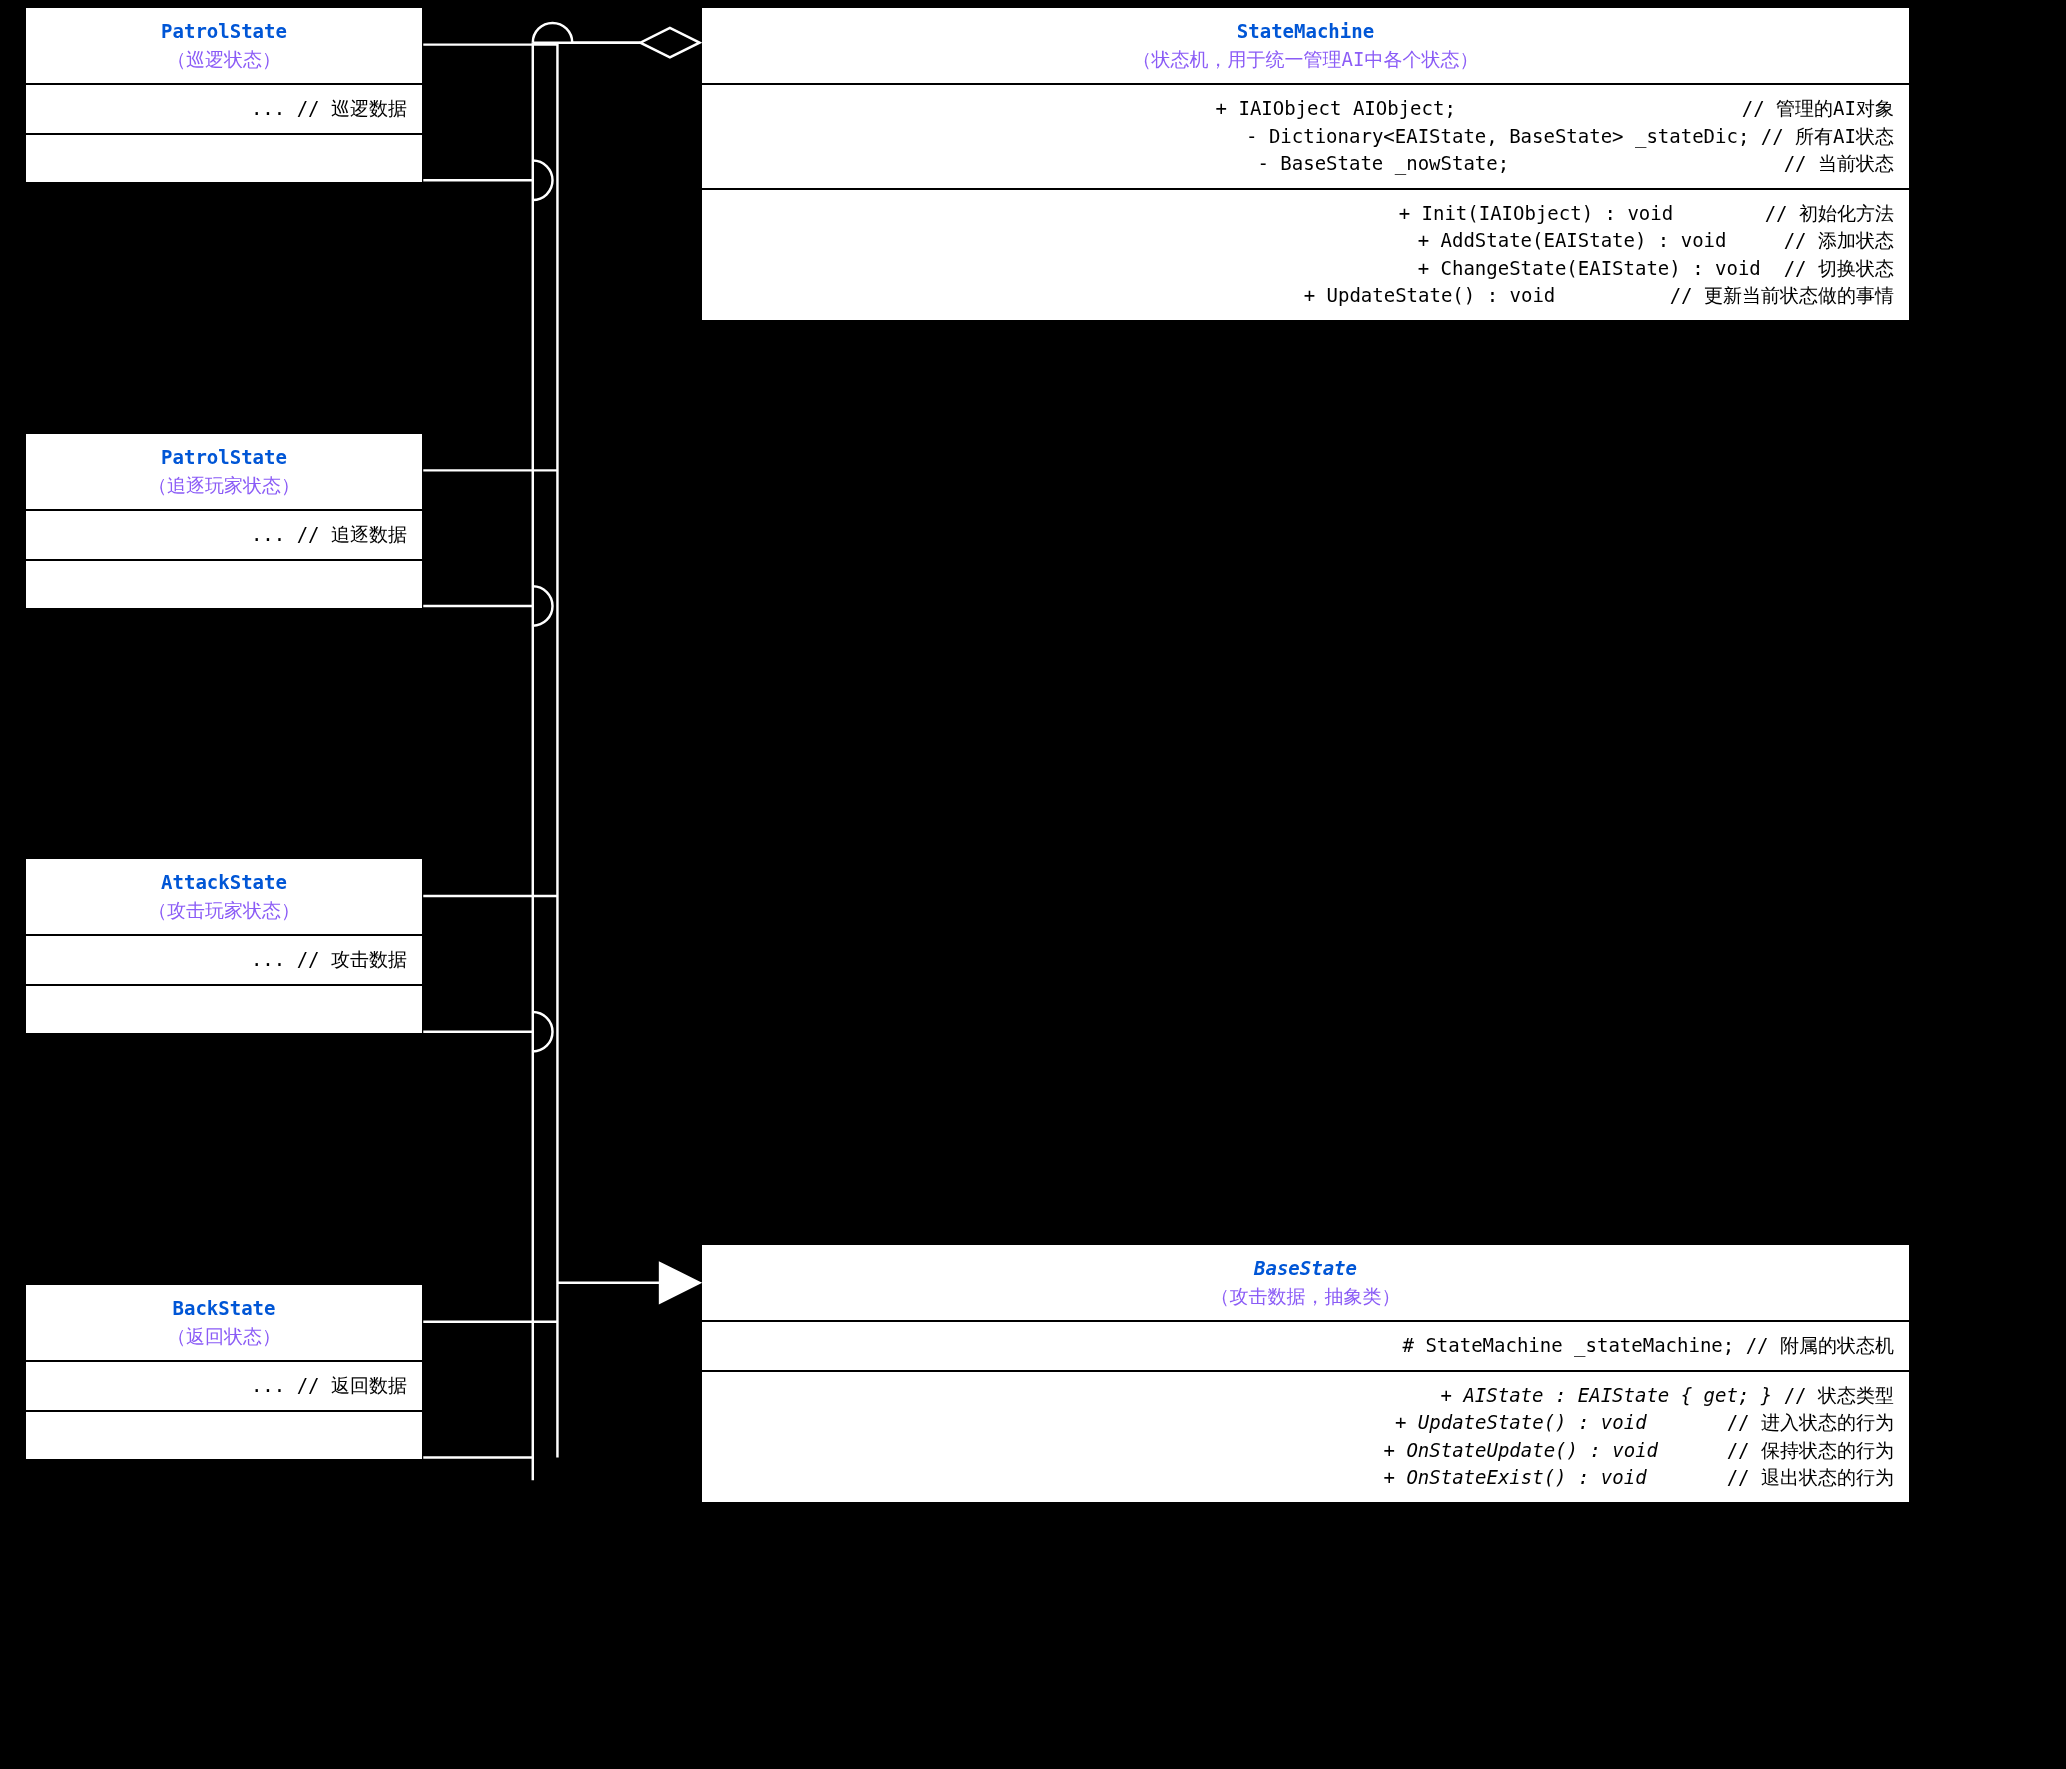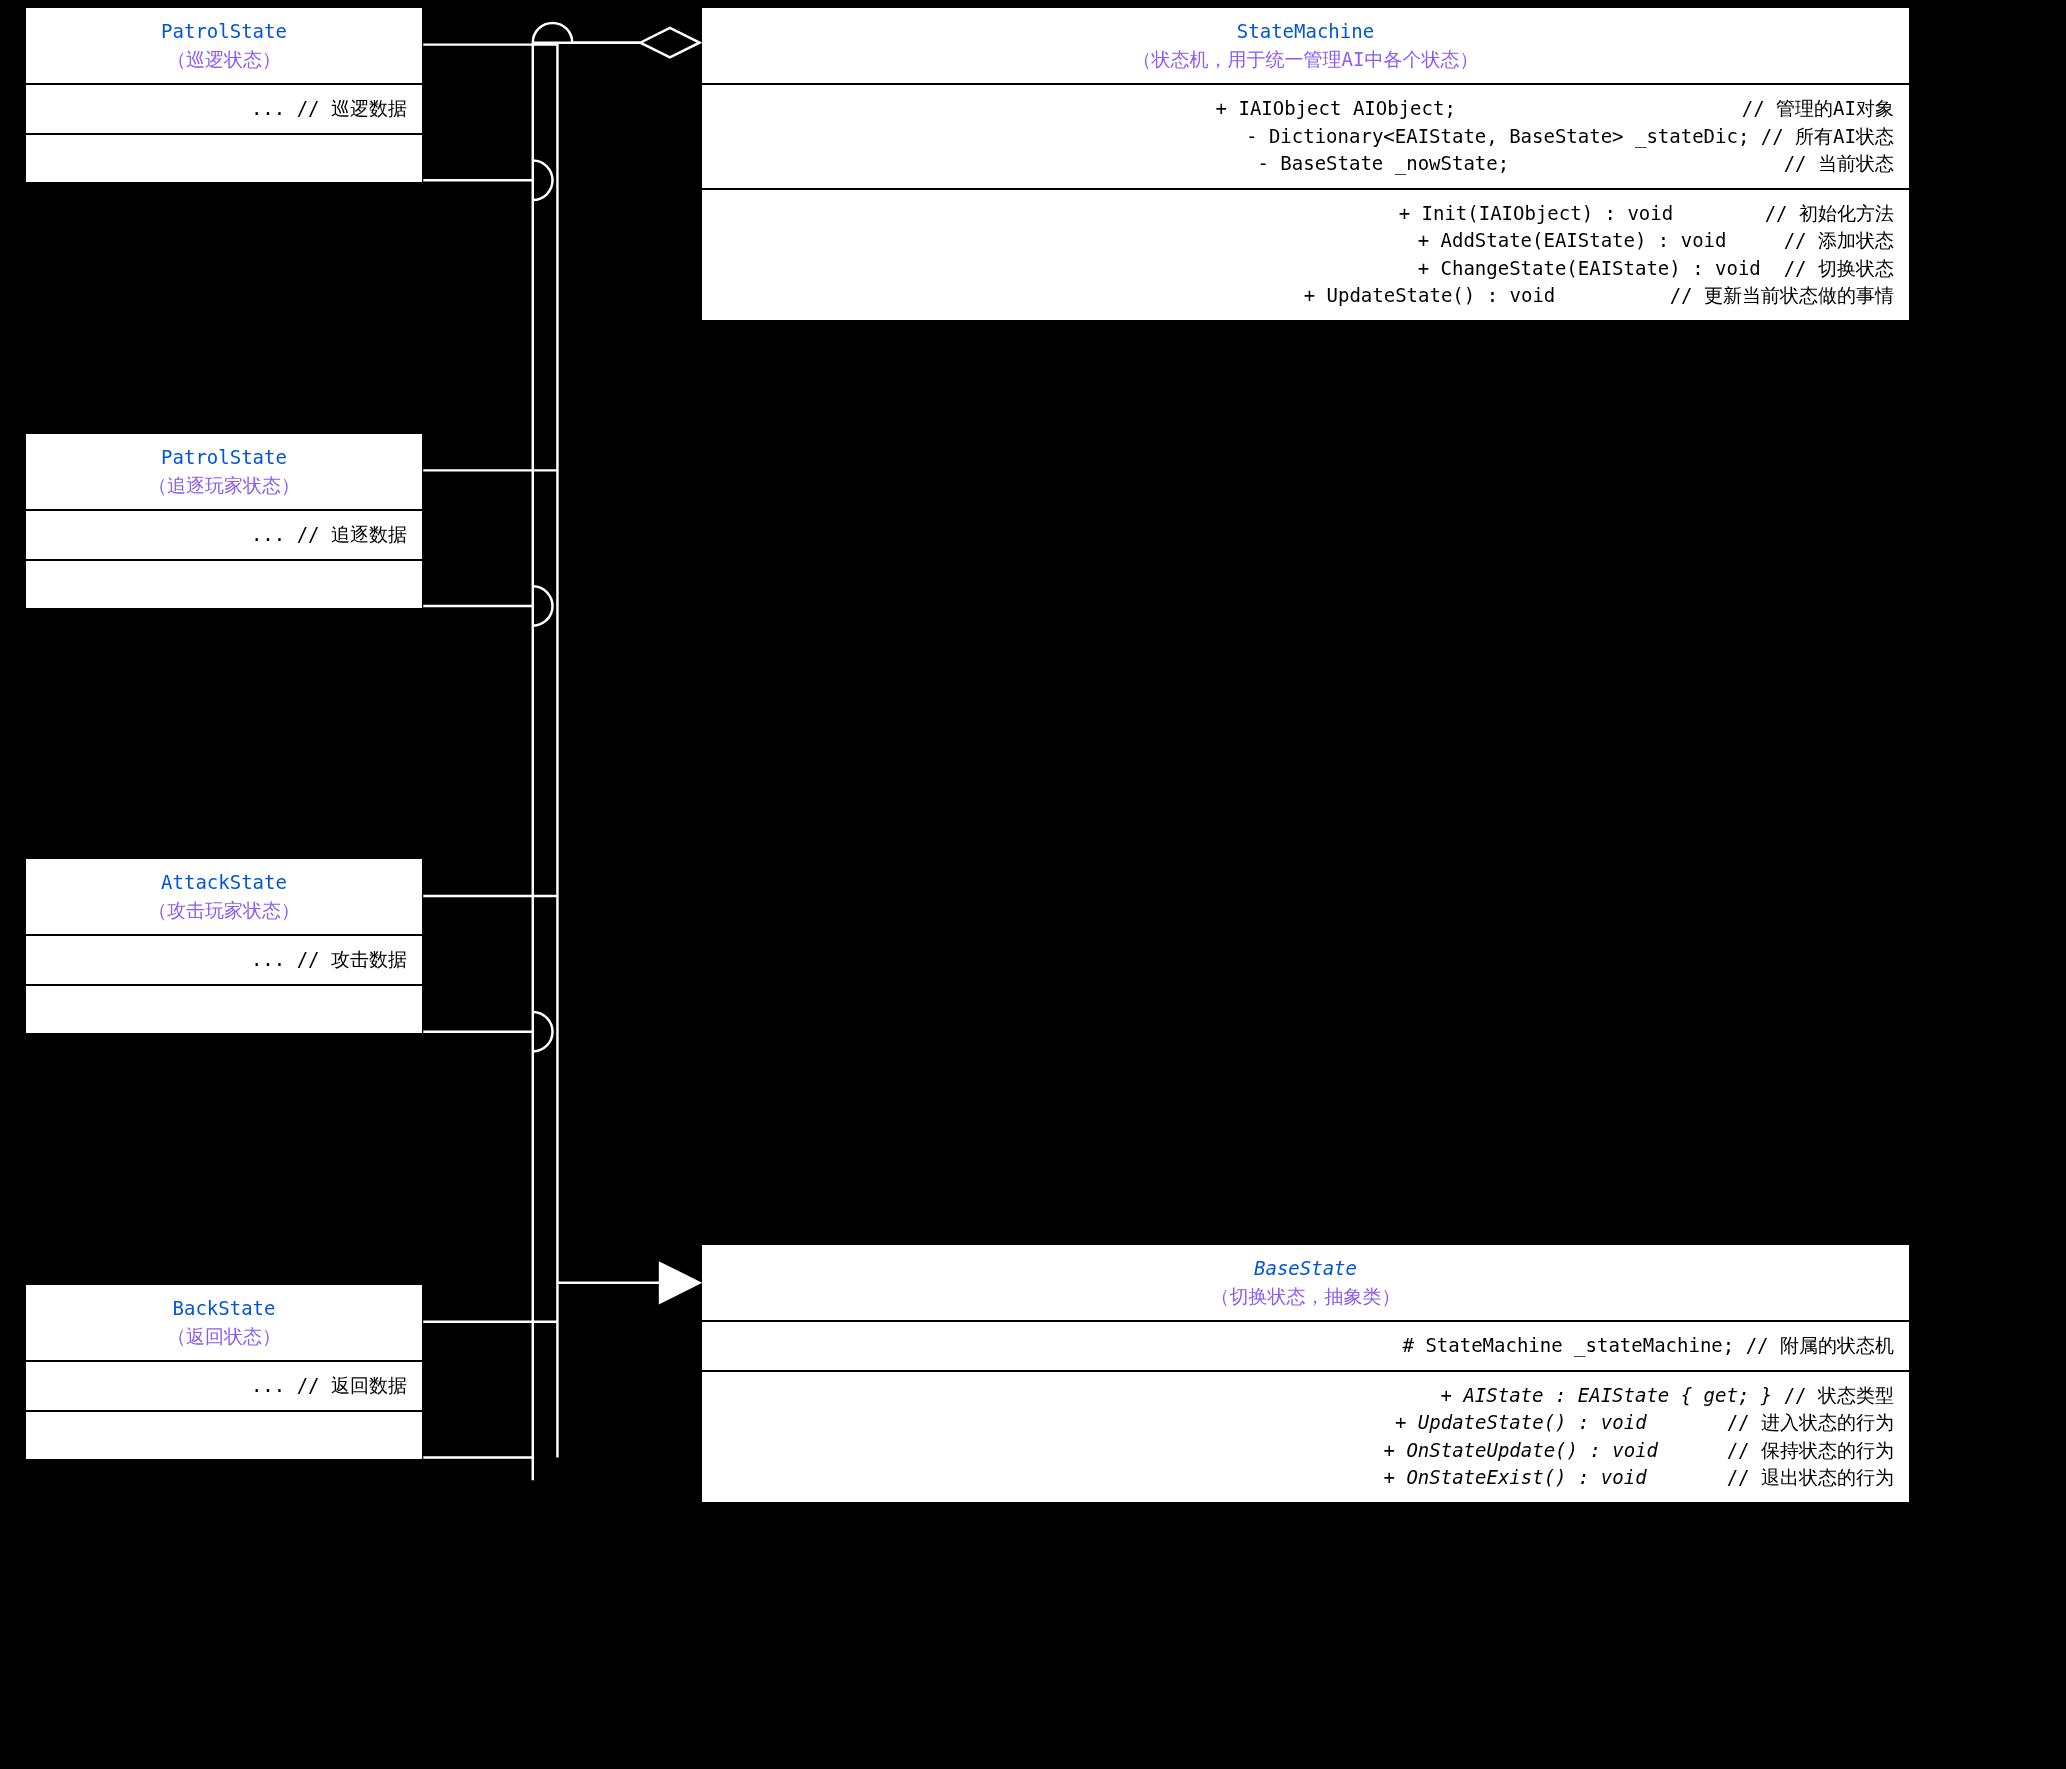--- a/index.html
+++ b/index.html
@@ -30,21 +30,21 @@
     white-space: pre;
     text-align: right;
   }
   .section.first { border-top: none; }
   .title-section {
     text-align: center;
     white-space: normal;
   }
   .clsname {
     color: #0056d6;
-    font-weight: 400;
+    font-weight: 700;
   }
   .clsname.italic { font-style: italic; }
   .subtitle {
     color: #8b5cf6;
   }
   .italic-line { font-style: italic; }
   svg.connectors {
     position: absolute;
     left: 0; top: 0;
     width: 2066px;
@@ -74,21 +74,21 @@
 - BaseState _nowState;                        // 当前状态</div>
     <div class="section">+ Init(IAIObject) : void        // 初始化方法
 + AddState(EAIState) : void     // 添加状态
 + ChangeState(EAIState) : void  // 切换状态
 + UpdateState() : void          // 更新当前状态做的事情</div>
   </div>
 
   <div class="box" style="left:700px; top:1243px; width:1211px;">
     <div class="section first title-section">
       <div class="clsname italic">BaseState</div>
-      <div class="subtitle">（切换状态，抽象类）</div>
+      <div class="subtitle">（攻击数据，抽象类）</div>
     </div>
     <div class="section"># StateMachine _stateMachine; // 附属的状态机</div>
     <div class="section" id="basestate-methods">+ <span class="italic-line">AIState : EAIState { get; }</span> // 状态类型<br>+ <span class="italic-line">UpdateState() : void</span>       // 进入状态的行为<br>+ <span class="italic-line">OnStateUpdate() : void</span>      // 保持状态的行为<br>+ <span class="italic-line">OnStateExist() : void</span>       // 退出状态的行为</div>
   </div>
 
   <div class="box" style="left:24px; top:6px; width:400px;">
     <div class="section first title-section">
       <div class="clsname">PatrolState</div>
       <div class="subtitle">（巡逻状态）</div>
     </div>

